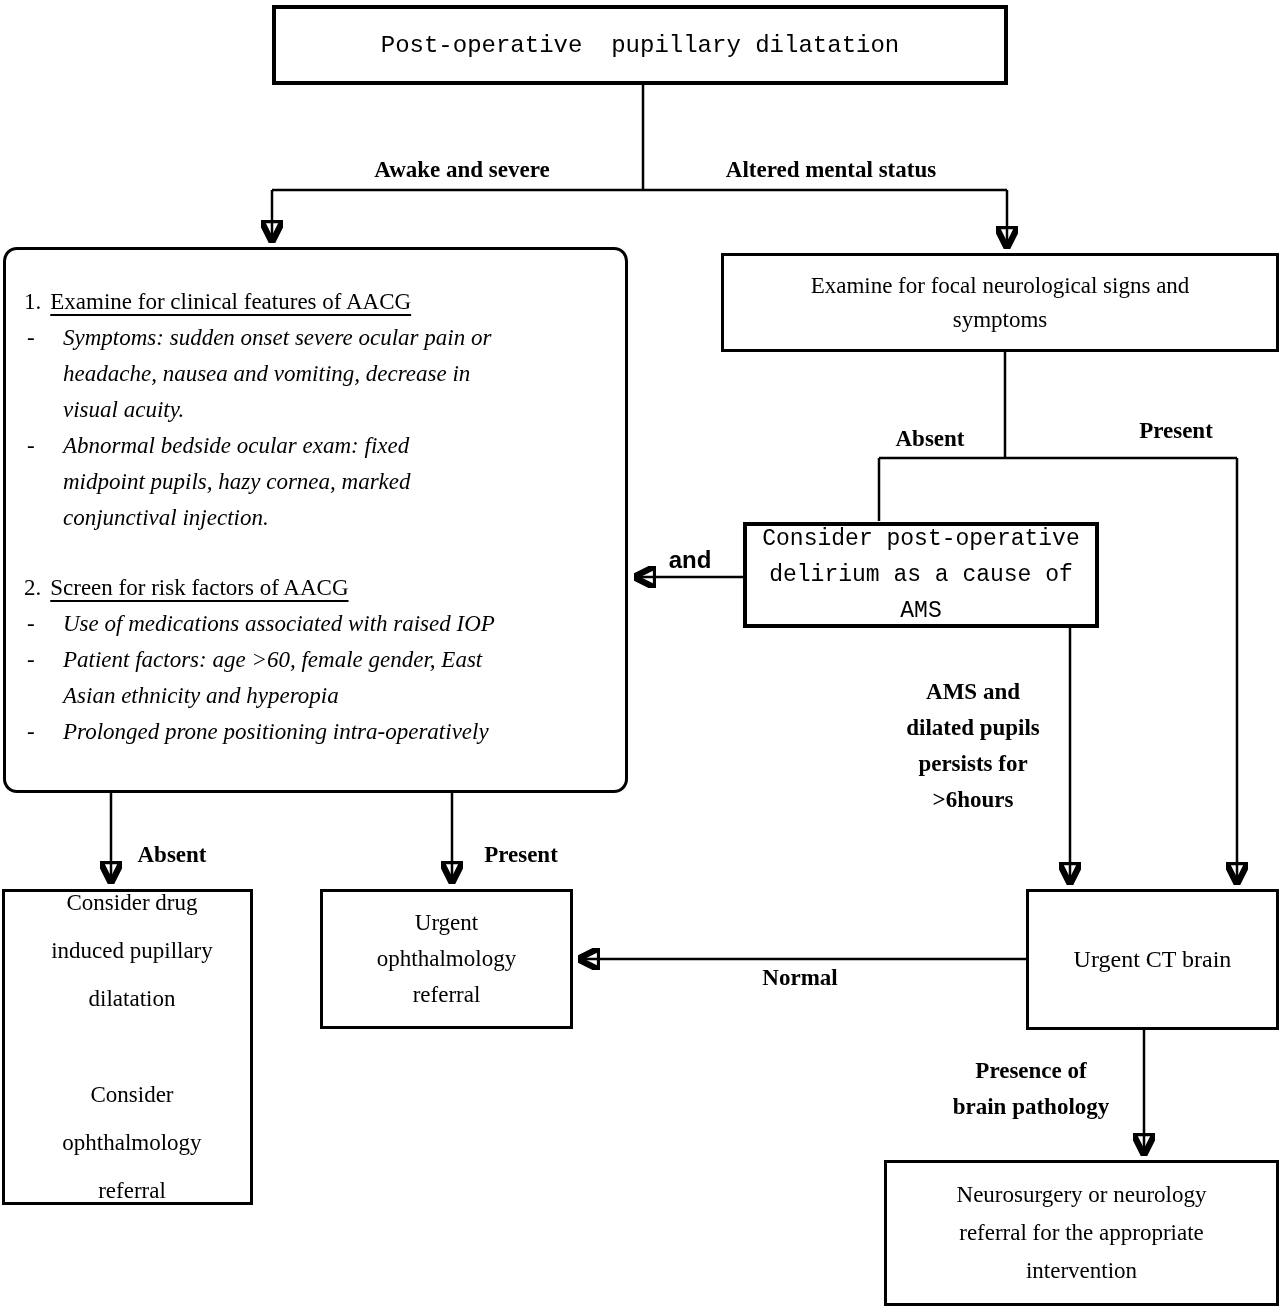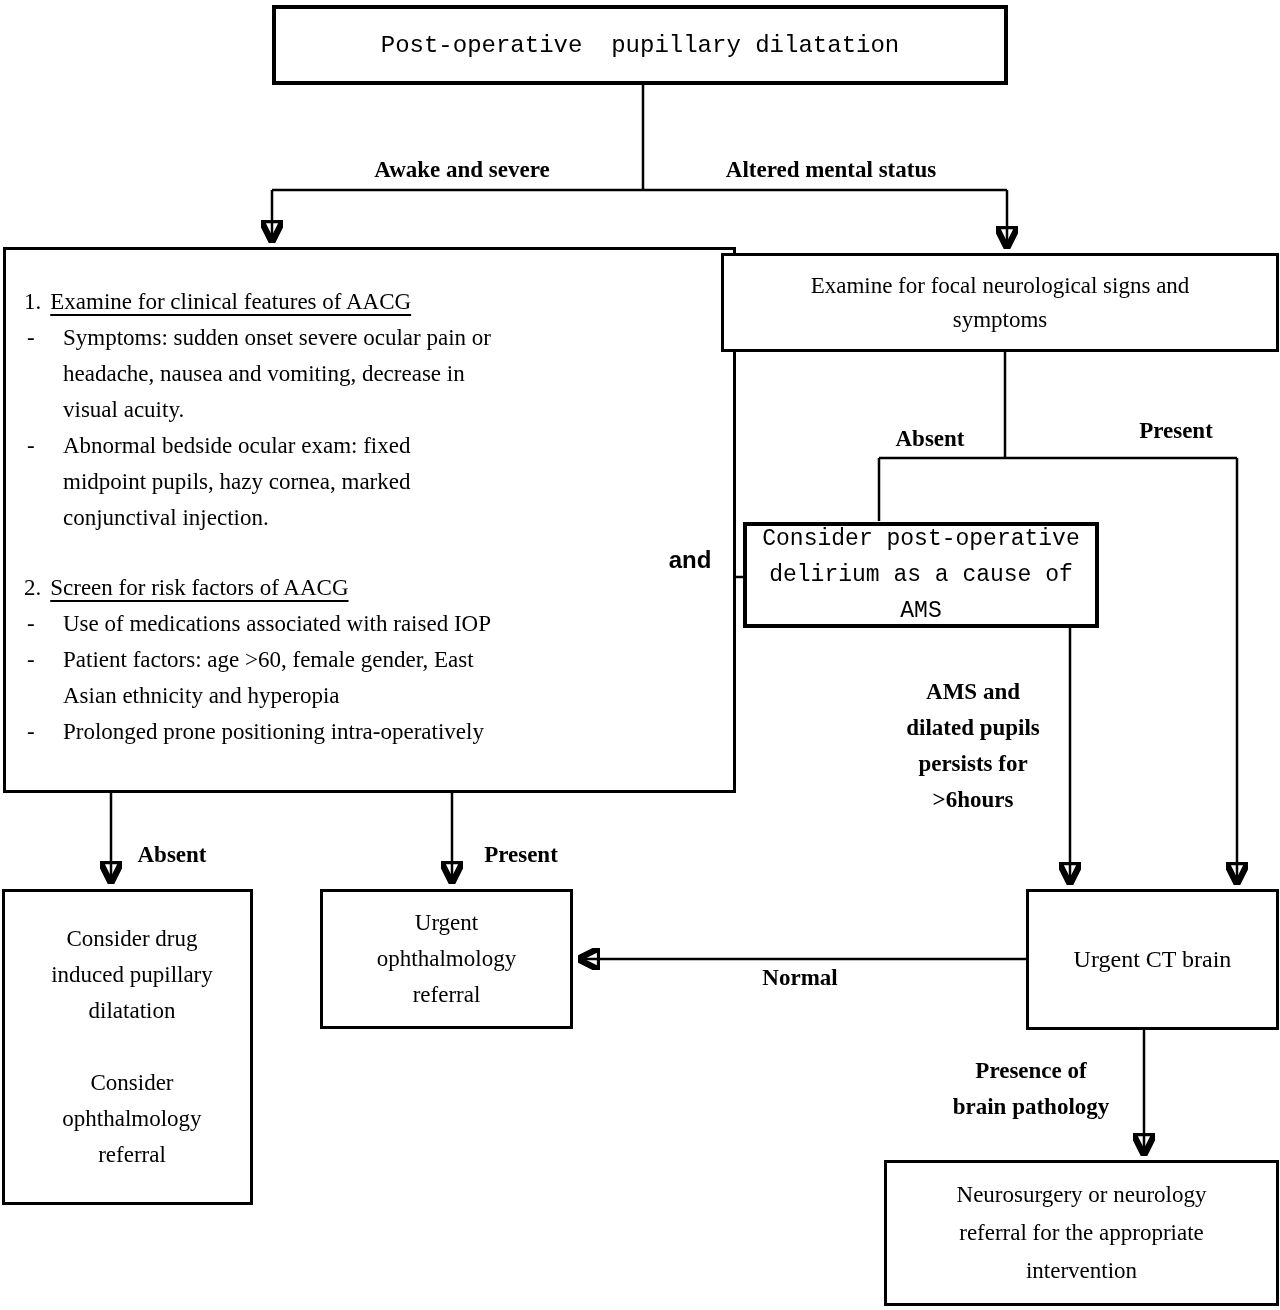--- a/index.html
+++ b/index.html
@@ -36,42 +36,43 @@
     text-align: center;
   }
   .pre { white-space: pre-line; }
   .single { white-space: pre; }
 
   
   .start-box { left: 272px; top: 5px; width: 736px; height: 80px; font-size: 24px; }
 
   
   .aacg-box {
-    left: 3px; top: 247px; width: 733px; height: 546px;
+    left: 3px; top: 247px; width: 625px; height: 546px;
     font-size: 23px; line-height: 36px;
     padding: 34px 8px 0 18px;
+    border-radius: 14px;
   }
   .sec-head .num { display: inline-block; }
   .sec-head .head-text {
     margin-left: 9px;
     text-decoration: underline;
     text-underline-offset: 5px;
     text-decoration-thickness: 2px;
   }
   .sec2 { margin-top: 34px; }
   .bullet { display: flex; }
   .bullet .dash { flex: 0 0 36px; padding-left: 3px; }
-  .bullet .btext { flex: 1; white-space: pre-line; }
+  .bullet .btext { flex: 1; white-space: pre-line; font-style: italic; }
 
   
   .neuro-exam-box { left: 721px; top: 253px; width: 558px; height: 99px; font-size: 23px; line-height: 34px; }
   .delirium-box   { left: 743px; top: 522px; width: 356px; height: 106px; font-size: 23px; line-height: 36px; }
   .ct-box         { left: 1026px; top: 889px; width: 253px; height: 141px; font-size: 24px; }
   .referral-box   { left: 320px; top: 889px; width: 253px; height: 140px; font-size: 23px; line-height: 36px; }
-  .drug-box       { left: 2px;  top: 889px; width: 251px; height: 316px; font-size: 23px; line-height: 36px; padding-left: 9px; }
+  .drug-box       { left: 2px;  top: 889px; width: 251px; height: 316px; font-size: 23px; line-height: 48px; padding-left: 9px; }
   .neurosurg-box  { left: 884px; top: 1160px; width: 395px; height: 146px; font-size: 23px; line-height: 38px; }
 
   
   .lbl {
     position: absolute;
     transform: translate(-50%, -50%);
     font-weight: bold;
     font-size: 23px;
     line-height: 36px;
     text-align: center;

